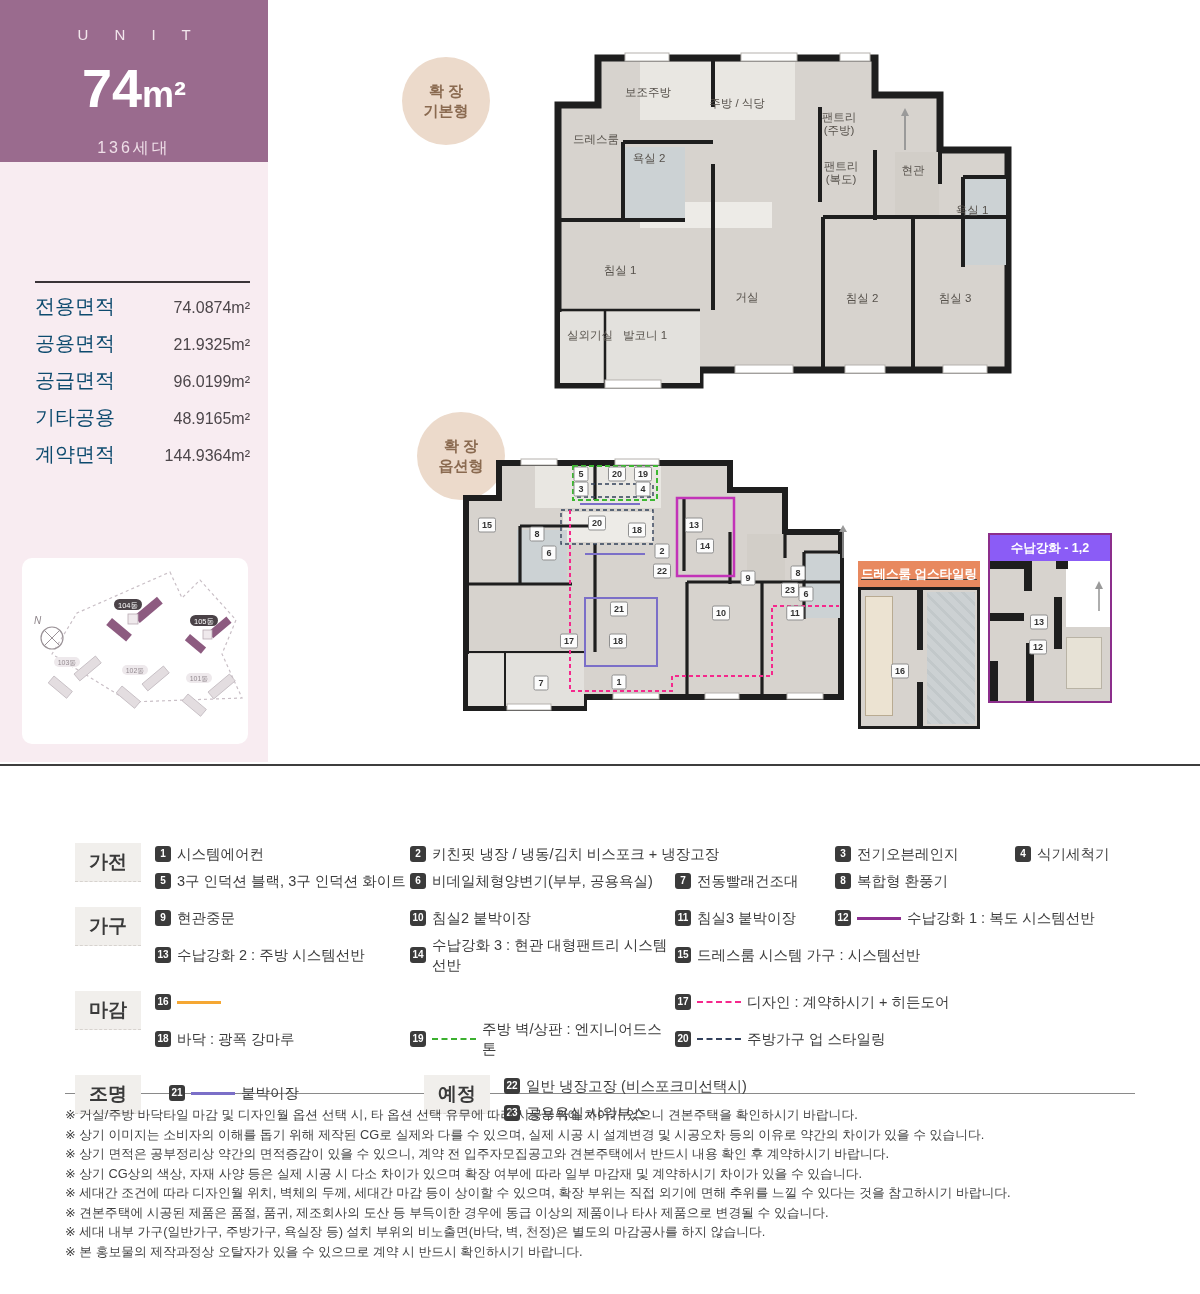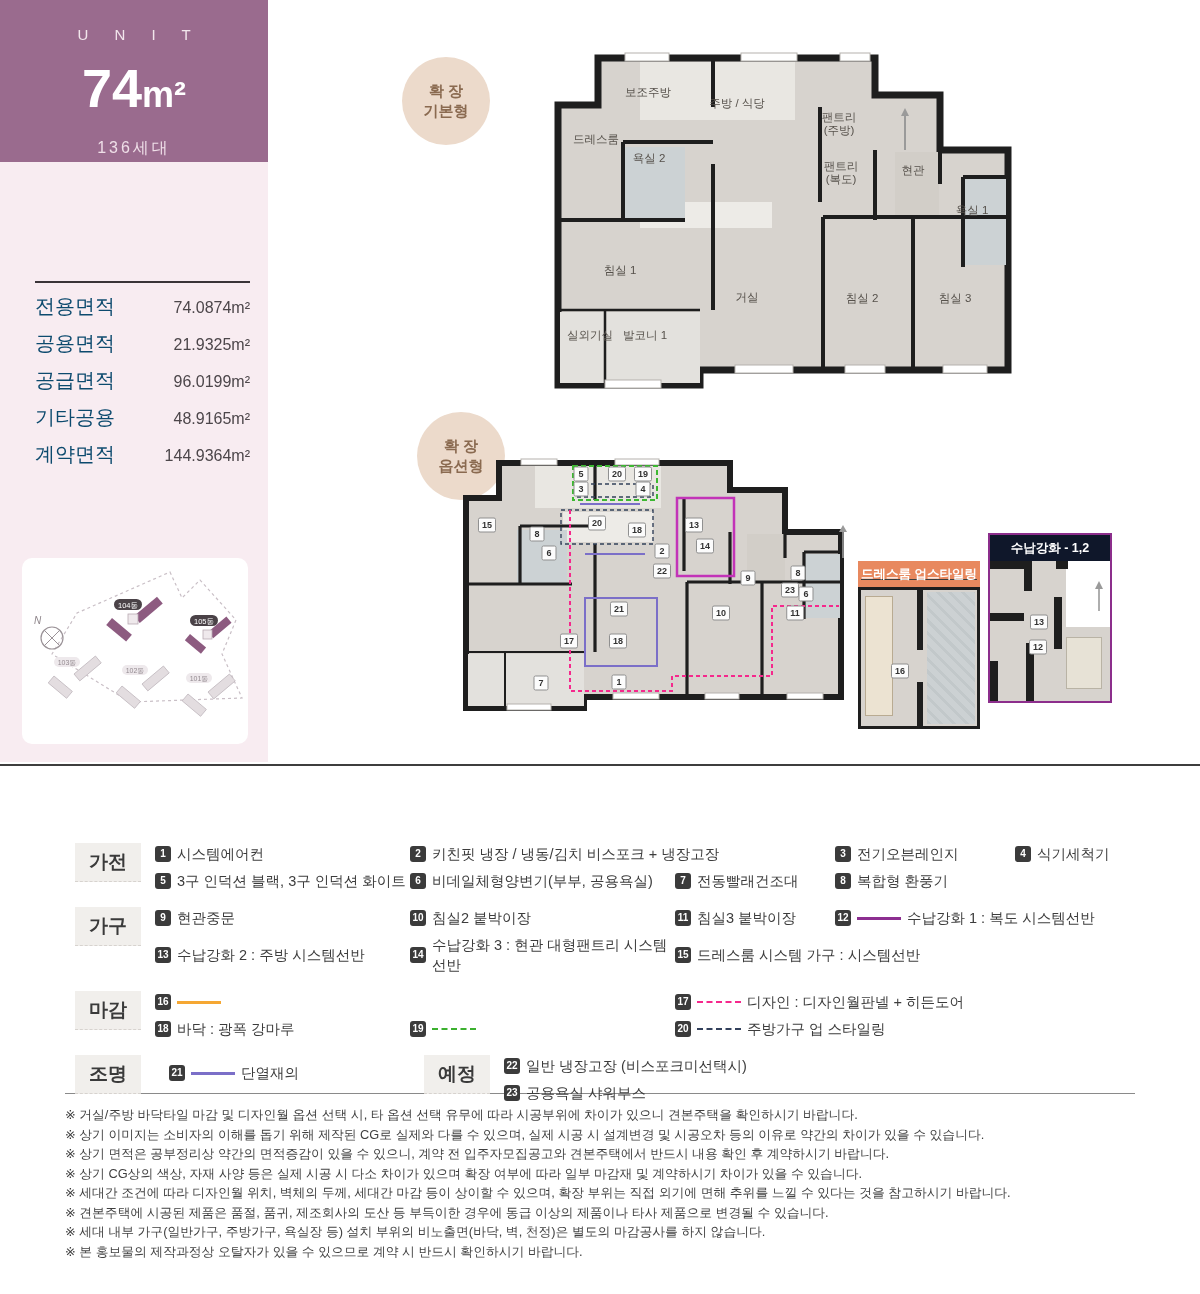--- a/index.html
+++ b/index.html
@@ -39,21 +39,21 @@
           border-radius:2px;font-size:9px;font-weight:bold;color:#333;padding:0 3px;line-height:13px;
           min-width:7px;text-align:center;}
 
   
   .detail{position:absolute;width:122px;height:168px;}
   .dp1{left:858px;top:561px;text-decoration:underline;}
   .dp2{left:988px;top:533px;border:2px solid #8c2e8c;width:120px;height:166px;}
   .dhead{height:26px;display:flex;align-items:center;justify-content:center;color:#fff;
          font-weight:bold;font-size:12.5px;}
   .dp1 .dhead{background:#e8895f;}
-  .dp2 .dhead{background:#0f172a;}
+  .dp2 .dhead{background:#8b5cf6;}
   .dbody{position:relative;height:142px;background:#d7d3ce;border:3px solid #1e1e1e;box-sizing:border-box;}
   .dp2 .dbody{border:none;height:140px;}
   .wardrobe{position:absolute;left:4px;top:6px;width:26px;height:118px;background:#ece3d2;
             border:1px solid #b9ab92;}
   .tiles{position:absolute;right:2px;top:2px;width:48px;height:132px;background:#ccd1d3;
          background-image:repeating-linear-gradient(45deg,#c2c8ca 0 3px,#ccd1d3 3px 9px);}
   .wallseg{position:absolute;background:#1e1e1e;}
   .whitecut{position:absolute;background:#fff;}
   .shelf{position:absolute;background:#e7e2d6;border:1px solid #b9b3a5;}
 
@@ -412,46 +412,47 @@
     <div class="lrow">
       <div class="lbadge">마감</div>
       <div class="lgrid">
         <div class="li" style="grid-column:1/3;grid-row:1">
             <span class="nb">16</span>
             <span class="sw sw16"></span>
           </div>
         <div class="li" style="grid-column:3/6;grid-row:1">
             <span class="nb">17</span>
             <span class="sw swd sw17"></span>
-            <span>디자인 : 디자인월판넬 + 히든도어</span>
+            <span>디자인 : 계약하시기 + 히든도어</span>
           </div>
         <div class="li" style="grid-column:1;grid-row:2">
             <span class="nb">18</span>
             <span>바닥 : 광폭 강마루</span>
           </div>
         <div class="li" style="grid-column:2;grid-row:2">
             <span class="nb">19</span>
             <span class="sw swd sw19"></span>
+            <span>주방 벽/상판 : 엔지니어드스톤</span>
           </div>
         <div class="li" style="grid-column:3/6;grid-row:2">
             <span class="nb">20</span>
             <span class="sw swd sw20"></span>
             <span>주방가구 업 스타일링</span>
           </div>
       </div>
     </div>
 
     <div class="lightrow">
       <div class="lbadge">조명</div>
       <div style="width:14px;flex:none"></div>
       <div class="l21">
         <div class="li">
             <span class="nb">21</span>
             <span class="sw sw21"></span>
-            <span>단열재의</span>
+            <span>붙박이장</span>
           </div>
       </div>
       <div class="lbadge">예정</div>
       <div class="plannedcol">
         <div class="li">
             <span class="nb">22</span>
             <span>일반 냉장고장 (비스포크미선택시)</span>
           </div>
         <div class="li">
             <span class="nb">23</span>

